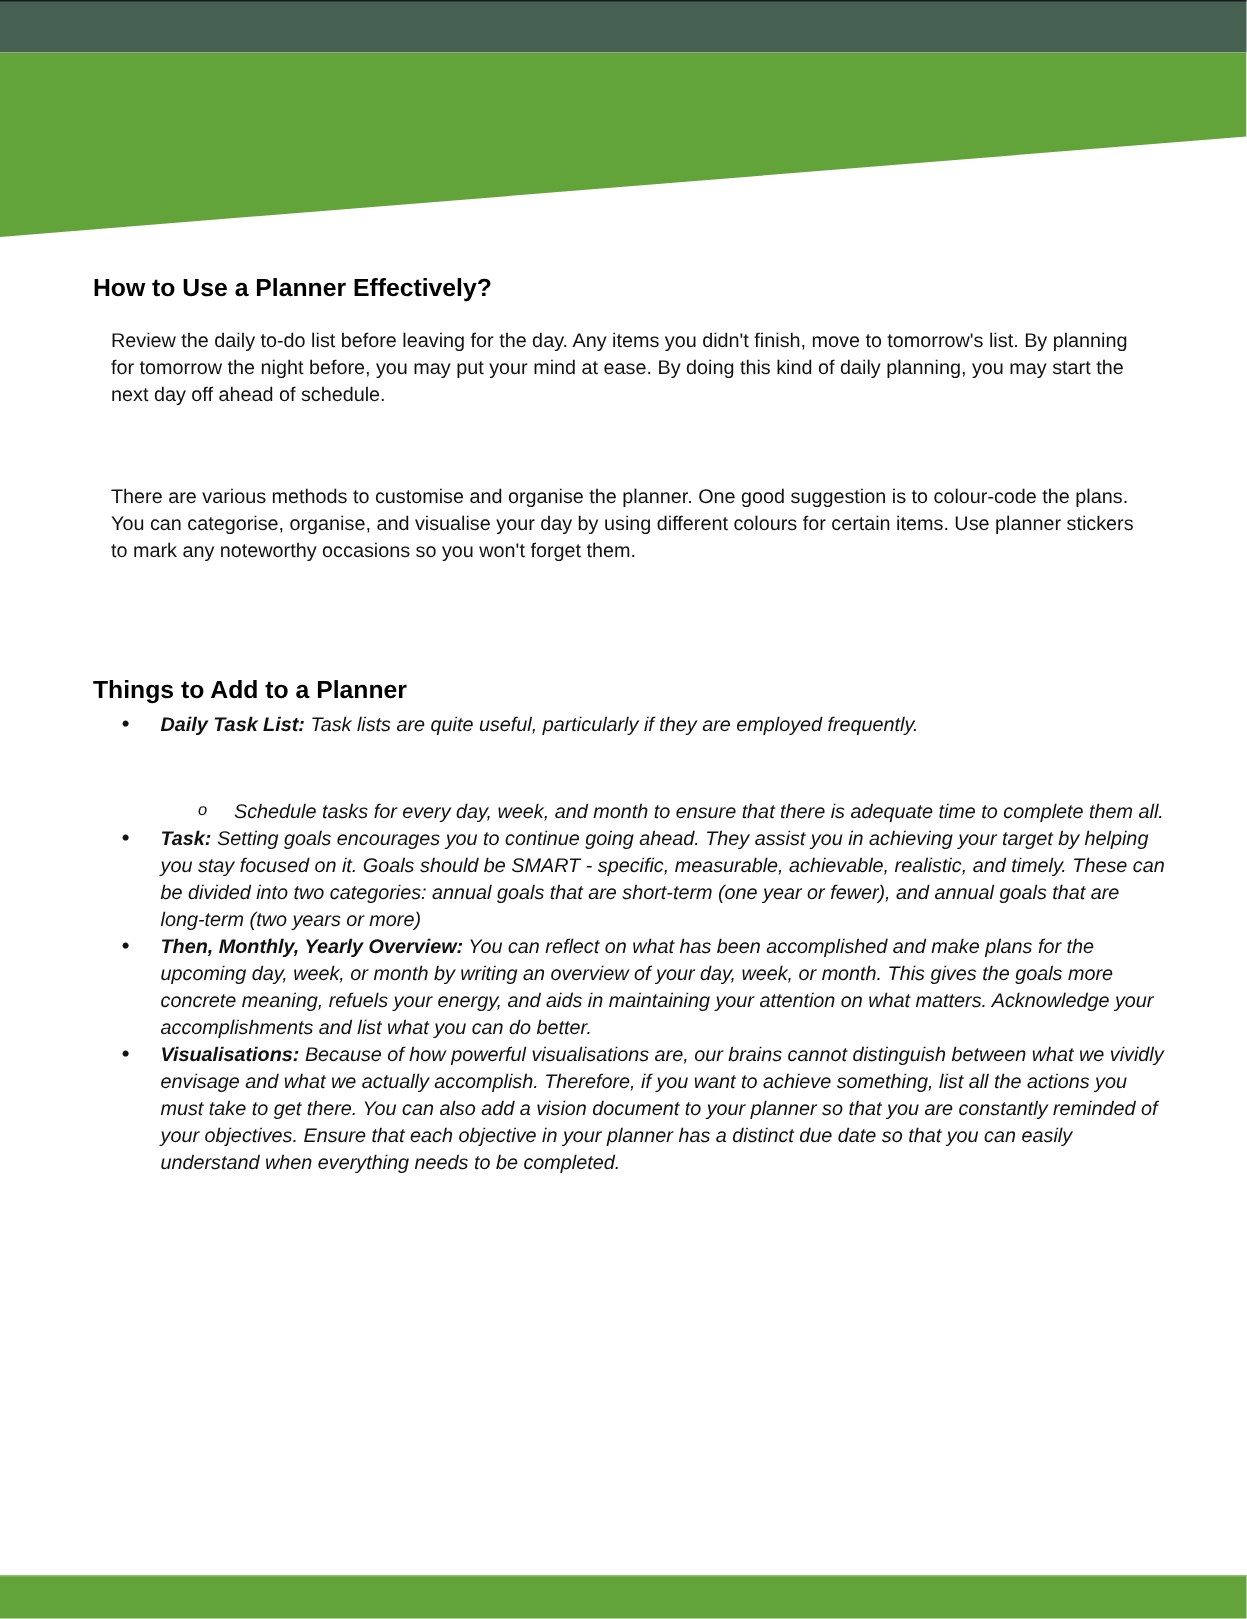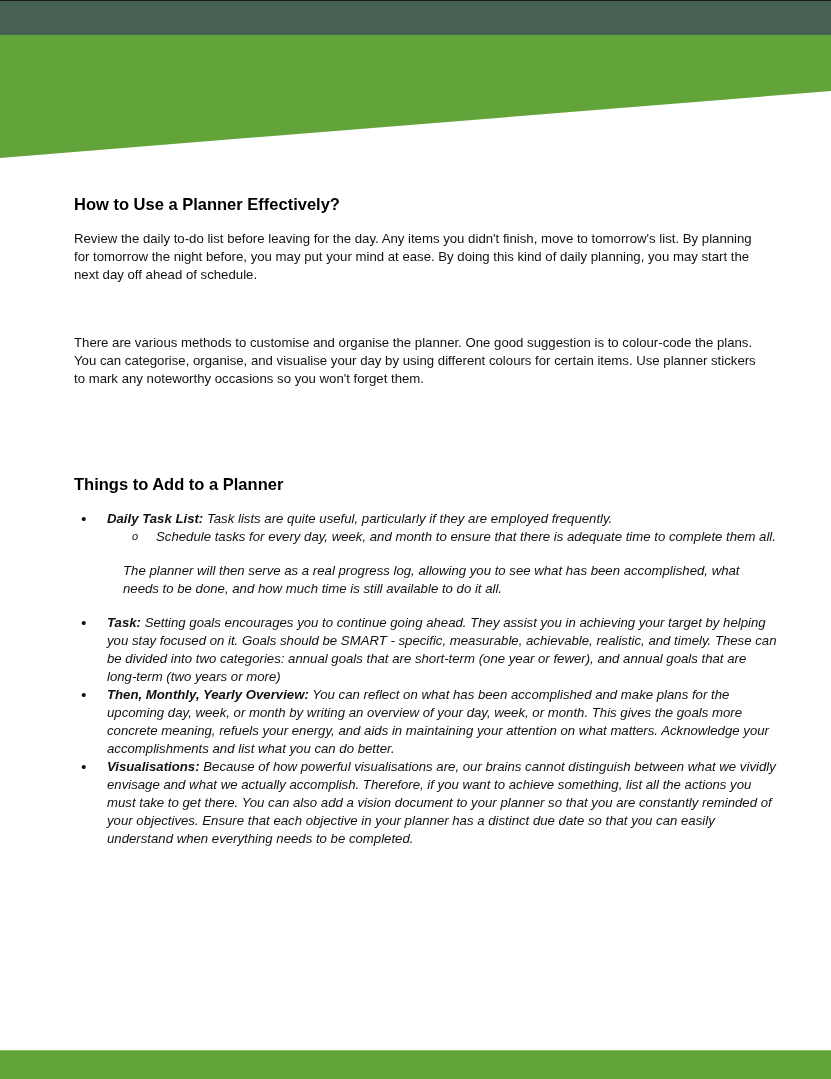--- a/index.html
+++ b/index.html
@@ -6,29 +6,29 @@
     body {
       width: 831px; height: 1079px; position: relative; overflow: hidden;
       background: #ffffff;
       font-family: "Liberation Sans", "DejaVu Sans", sans-serif;
       color: #111;
     }
     .top-dark { position: absolute; left: 0; top: 0; width: 831px; height: 35px; background: #466152; border-top: 1px solid #1a1a1a; box-sizing: border-box; }
     .top-green { position: absolute; left: 0; top: 35px; width: 831px; height: 125px; }
     .bottom-green { position: absolute; left: 0; top: 1050px; width: 831px; height: 29px; background: #62a33a; border-top: 1px solid #8dbf6c; box-sizing: border-box; }
     .content { position: absolute; left: 58px; top: 178px; width: 720px; font-size: 13.2px; line-height: 18px; }
-    h2 { font-size: 16.5px; font-weight: bold; margin: 16px; line-height: 20px; color: #000; }
+    h2 { font-size: 16.5px; font-weight: bold; margin: 4px; line-height: 20px; color: #000; }
     p { margin: 16px; }
     .gap1 { height: 18px; }
     .gap2 { height: 54px; }
     ul.l1 { list-style: none; margin: 0; padding: 0; font-style: italic; }
     ul.l1 > li { position: relative; padding-left: 49px; }
     ul.l1 > li::before { content: "\2022"; position: absolute; left: 23px; top: 0; font-size: 15px; }
     ul.l2 { list-style: none; margin: 0; padding: 0; }
-    ul.l2 > li { position: relative; padding-left: 49px; }
+    ul.l2 > li { position: relative; padding-left: 49px; margin-top: 40px; }
     ul.l2 > li::before { content: "o"; position: absolute; left: 25px; top: -1px; font-size: 11px; }
     b { font-weight: bold; }
   </style>
 </head>
 <body>
 
 <div class="top-dark"></div>
 <svg class="top-green" width="831" height="125" viewBox="0 0 831 125">
   <polygon points="0,0 831,0 831,56 0,123" fill="#62a33a"></polygon>
 </svg>
@@ -40,21 +40,20 @@
   <p>There are various methods to customise and organise the planner. One good suggestion is to colour-code the plans. You can categorise, organise, and visualise your day by using different colours for certain items. Use planner stickers to mark any noteworthy occasions so you won't forget them.</p>
   <div class="gap2"></div>
 
   <h2>Things to Add to a Planner</h2>
   <ul class="l1">
     <li>
       <b>Daily Task List:</b><span> Task lists are quite useful, particularly if they are employed frequently.</span>
       <ul class="l2">
         <li>Schedule tasks for every day, week, and month to ensure that there is adequate time to complete them all.</li>
       </ul>
-      <p>The planner will then serve as a real progress log, allowing you to see what has been accomplished, what needs to be done, and how much time is still available to do it all.</p>
     </li>
     <li>
       <b>Task:</b><span> Setting goals encourages you to continue going ahead. They assist you in achieving your target by helping you stay focused on it. Goals should be SMART - specific, measurable, achievable, realistic, and timely. These can be divided into two categories: annual goals that are short-term (one year or fewer), and annual goals that are long-term (two years or more)</span>
     </li>
     <li>
       <b>Then, Monthly, Yearly Overview:</b><span> You can reflect on what has been accomplished and make plans for the upcoming day, week, or month by writing an overview of your day, week, or month. This gives the goals more concrete meaning, refuels your energy, and aids in maintaining your attention on what matters. Acknowledge your accomplishments and list what you can do better.</span>
     </li>
     <li>
       <b>Visualisations:</b><span> Because of how powerful visualisations are, our brains cannot distinguish between what we vividly envisage and what we actually accomplish. Therefore, if you want to achieve something, list all the actions you must take to get there. You can also add a vision document to your planner so that you are constantly reminded of your objectives. Ensure that each objective in your planner has a distinct due date so that you can easily understand when everything needs to be completed.</span>
     </li>

